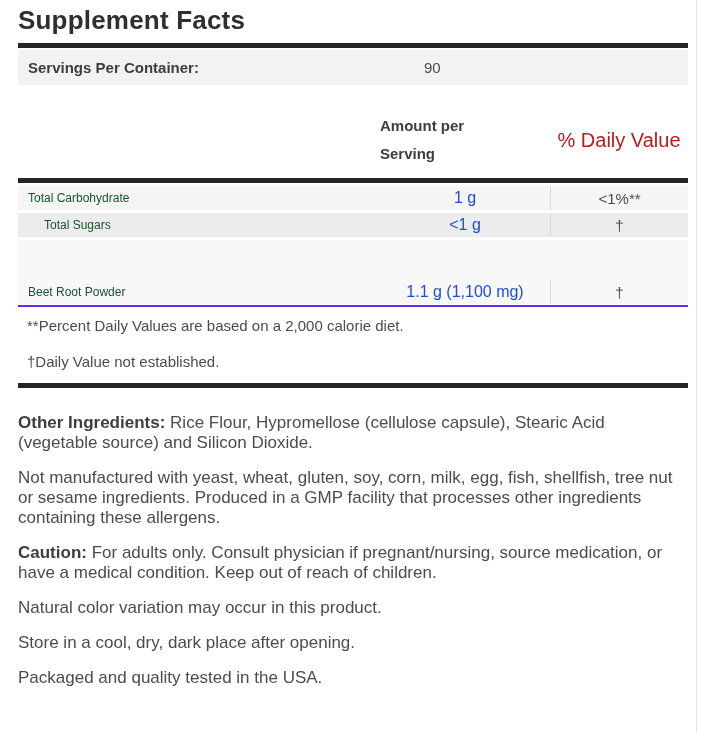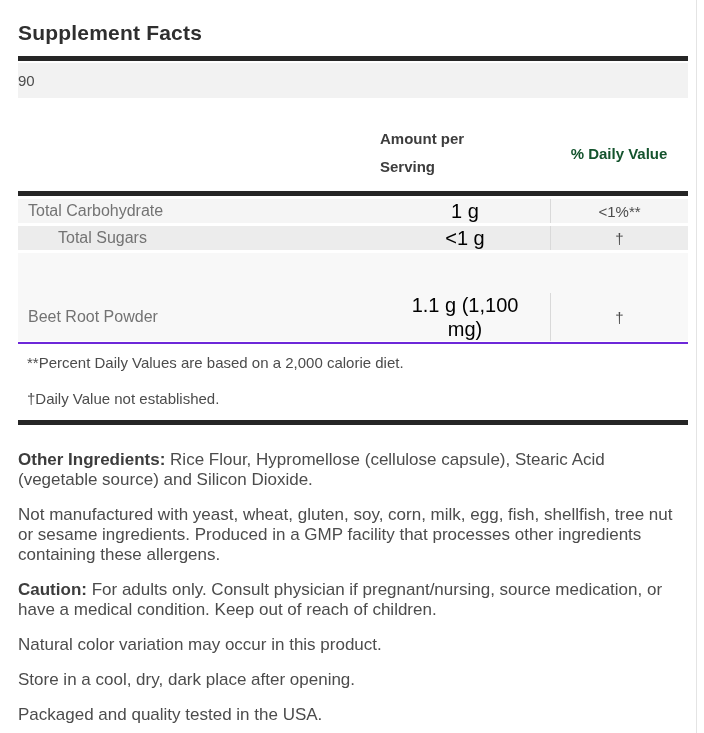--- a/index.html
+++ b/index.html
@@ -16,26 +16,25 @@
     padding: 6px 16px 12px 18px;
     background: #fff;
   }
   .panel-right-border {
     position: absolute;
     top: 0; right: 7px;
     width: 1px; height: 733px;
     background: #e4e4e4;
   }
   .sf-title {
-    font-size: 21px;
+    font-size: 26px;
     font-weight: 700;
     color: #2f2f2f;
     line-height: 28px;
     letter-spacing: 0.2px;
-    margin-top: 13px;
   }
   .thick-bar {
     height: 5px;
     background: #262626;
     width: 670px;
   }
   .bar-1 { margin-top: 9px; }
   
   .serving-table { margin-top: 0; }
   .serving-row {
@@ -60,35 +59,35 @@
   }
   .facts-header .h-amount {
     font-weight: 700;
     color: #3d3d3d;
     font-size: 15px;
     line-height: 28px;
   }
   .facts-header .h-amount span { display: inline-block; max-width: 112px; }
   .facts-header .h-dv {
     text-align: center;
-    font-weight: 700;
-    color: #14532d;
-    font-size: 15px;
+    font-weight: 400;
+    color: #b91c1c;
+    font-size: 20px;
   }
   
   .facts-row {
     display: grid;
     grid-template-columns: 362px 170px 138px;
     width: 670px;
     align-items: center;
     margin-top: 3px;
   }
-  .facts-row .cell-name { padding: 0 0 0 10px; font-size: 16px; color: #737373; align-self: center; }
-  .facts-row .cell-name.indented { padding-left: 40px; }
-  .facts-row .cell-amount { text-align: center; font-size: 20px; color: #000000; line-height: 24px; padding: 0 20px; }
+  .facts-row .cell-name { padding: 0 0 0 10px; font-size: 12px; color: #14532d; align-self: center; }
+  .facts-row .cell-name.indented { padding-left: 26px; }
+  .facts-row .cell-amount { text-align: center; font-size: 16px; color: #1d4ed8; line-height: 24px; padding: 0 20px; }
   .facts-row .cell-dv {
     text-align: center; font-size: 15px; color: #4c4c4c;
     border-left: 1px solid #d9d9d9;
     align-self: stretch;
     display: flex; align-items: center; justify-content: center;
   }
   .row-a { background: #f5f5f5; }
   .row-a > div { padding-top: 9px; padding-bottom: 9px; }
   .row-b { background: #ececec; }
   .row-b > div { padding-top: 9px; padding-bottom: 9px; }
@@ -119,20 +118,21 @@
 
 <div class="panel">
   <div class="panel-right-border"></div>
 
   <div class="sf-title">Supplement Facts</div>
 
   <div class="thick-bar bar-1"></div>
 
   <div class="serving-table">
     <div class="serving-row">
+      <div class="serving-label">Servings Per Container:</div>
       <div class="serving-value">90</div>
     </div>
   </div>
 
   <div class="facts-header">
     <div></div>
     <div class="h-amount">
       <span>Amount per Serving</span>
     </div>
     <div class="h-dv">% Daily Value</div>

